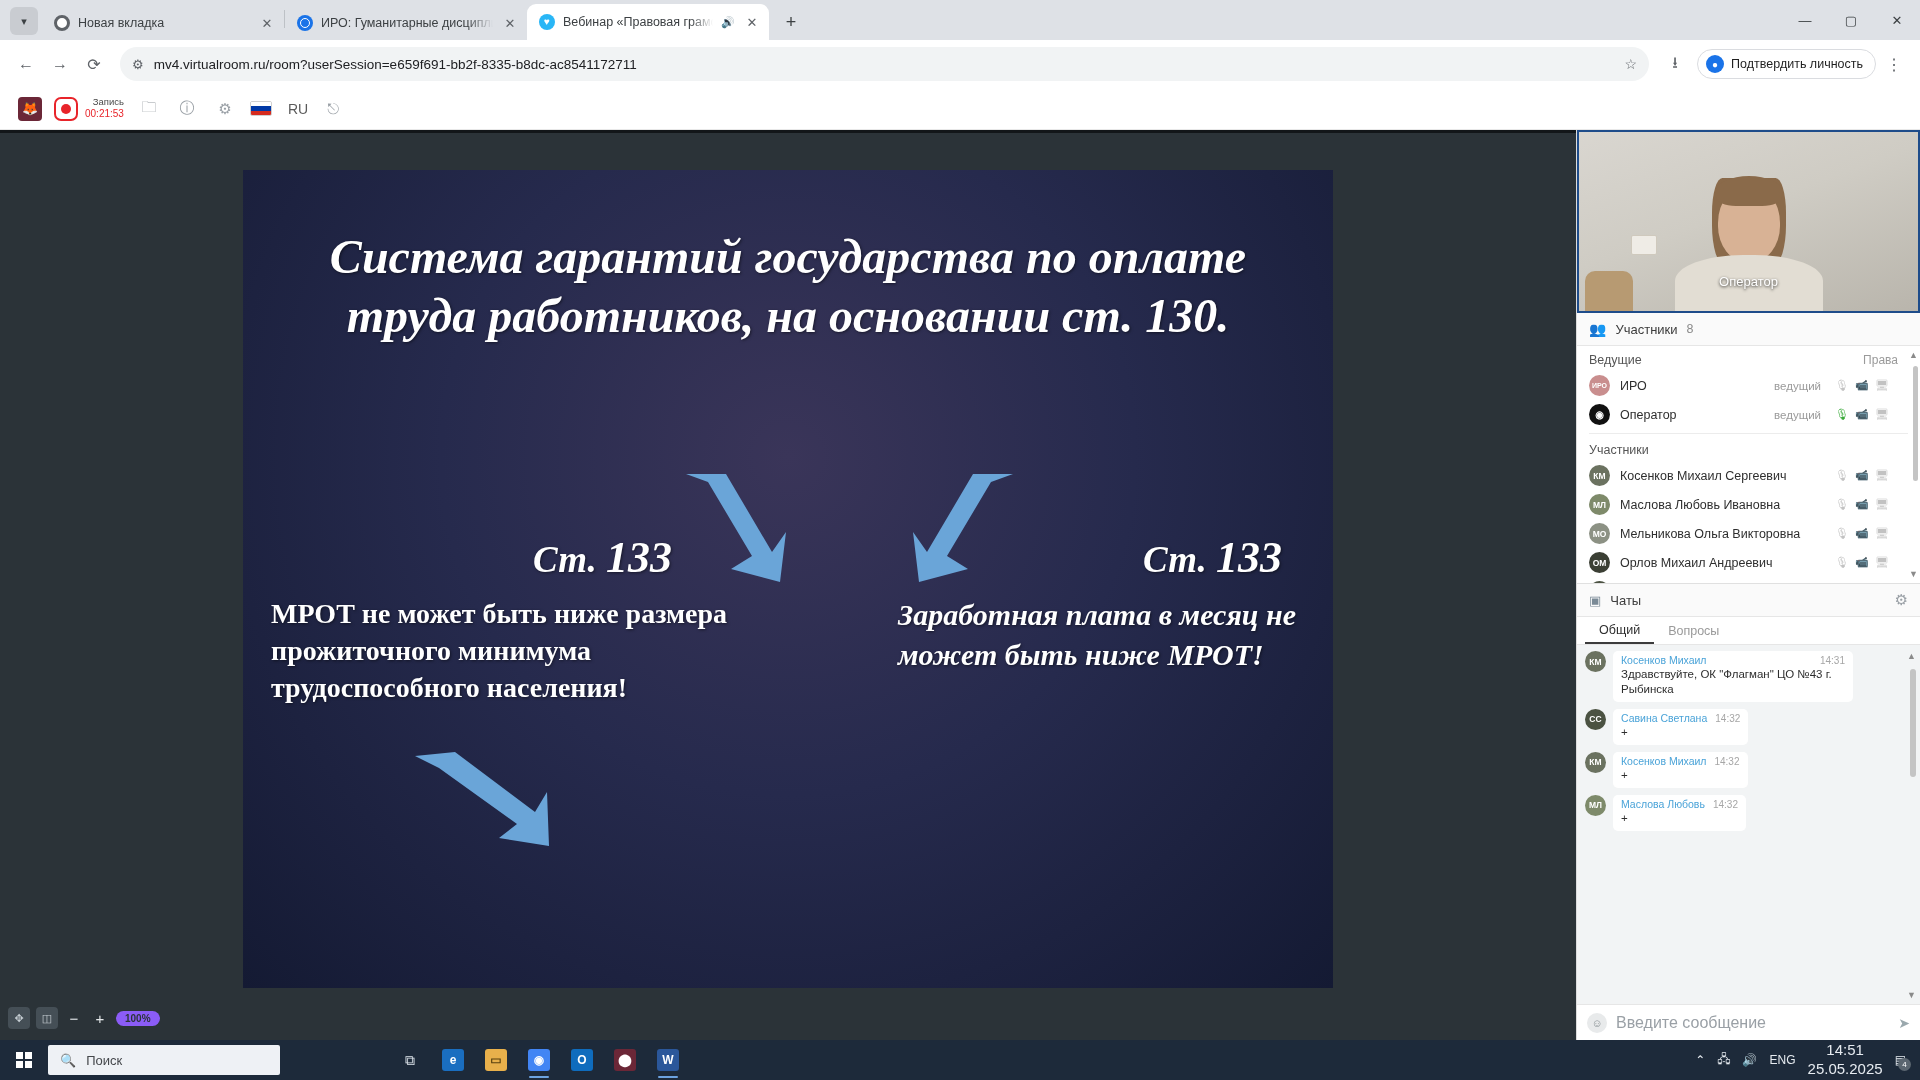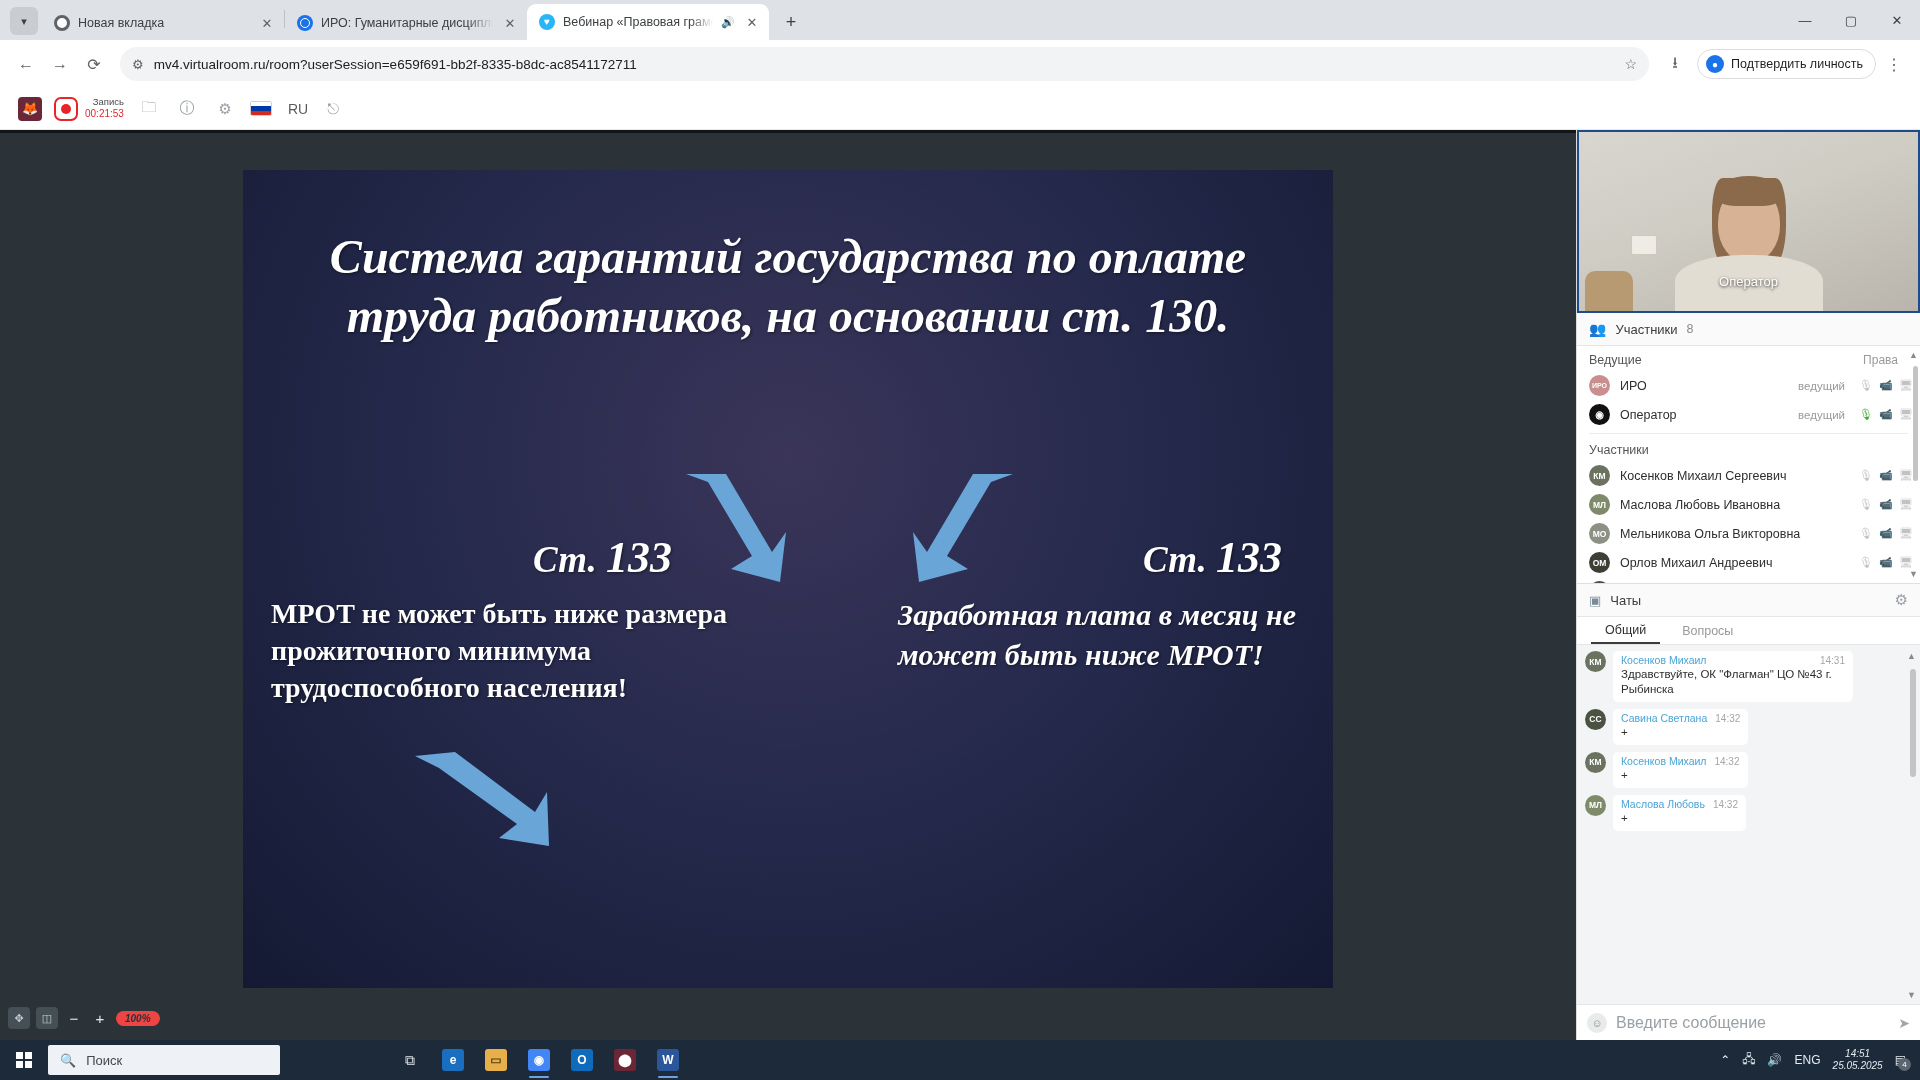--- a/index.html
+++ b/index.html
@@ -170,22 +170,22 @@
   .zb-icon {
     width: 22px; height: 22px; border-radius: 4px; background: #454f56;
     display: flex; align-items: center; justify-content: center;
     color: #c6ced3; font-size: 11px;
   }
   .zb-btn {
     width: 20px; height: 22px; display: flex; align-items: center;
     justify-content: center; color: #e4e8ea; font-size: 15px;
   }
   .zb-pct {
-    background: #ef4444; border-radius: 11px; padding: 2px 9px;
-    font-size: 10px; color: #2b3338; font-weight: bold; font-style: italic;
+    background: #8b5cf6; border-radius: 11px; padding: 2px 9px;
+    font-size: 10px; color: #2b3338; font-weight: bold;
   }
   
   .rpanel {
     width: 344px; flex: 0 0 344px; background: #fff;
     display: flex; flex-direction: column; border-left: 1px solid #dcdcdc;
   }
   .video-tile {
     height: 183px; background: #3a3d3f; position: relative;
     border: 2px solid #1e4c8a; overflow: hidden;
     background: linear-gradient(160deg,#d9d6d0 0%, #cfccc4 45%, #b9b5ac 100%);
@@ -242,40 +242,40 @@
   .sc-up, .sc-dn {
     position: absolute; right: 0; color: #8a8a8a; font-size: 9px;
   }
   .sc-up { top: -2px; } .sc-dn { bottom: -2px; }
   .plist-section {
     display: flex; justify-content: space-between; padding: 5px 22px 4px 12px;
     font-size: 12.5px; color: #555;
   }
   .plist-section .rights { color: #9a9a9a; font-size: 12px; }
   .prow {
-    display: flex; align-items: center; gap: 10px; padding: 4px 8px 4px 12px;
+    display: flex; align-items: center; gap: 10px; padding: 4px 32px 4px 12px;
     font-size: 12.5px; color: #2e2e2e;
   }
   .avatar {
     width: 21px; height: 21px; border-radius: 50%; flex: 0 0 21px;
     display: flex; align-items: center; justify-content: center;
     color: #fff; font-size: 8.5px; font-weight: bold;
   }
   .prow .pname { flex: 1; white-space: nowrap; overflow: hidden; text-overflow: ellipsis; }
   .prole { color: #9a9a9a; font-size: 11.5px; margin-right: 4px; }
   .picons { display: flex; gap: 7px; align-items: center; }
   .picons span { font-size: 11px; width: 13px; text-align: center; }
   .ic-off { color: #c2c2c2; }
   .ic-on { color: #3aa93a; }
   .divider { height: 1px; background: #ececec; margin: 4px 12px; }
   
   .chats { flex: 1; display: flex; flex-direction: column; min-height: 0; border-top: 1px solid #e0e0e0; }
   .chat-tabs {
-    height: 28px; display: flex; align-items: stretch; gap: 8px;
-    border-bottom: 1px solid #e6e6e6; padding-left: 14px; background: #fff;
+    height: 28px; display: flex; align-items: stretch; gap: 0;
+    border-bottom: 1px solid #e6e6e6; padding-left: 8px; background: #fff;
   }
   .chat-tab {
     padding: 0 14px; display: flex; align-items: center; font-size: 12.5px;
     color: #9a9a9a;
   }
   .chat-tab.active { color: #2e2e2e; border-bottom: 2px solid #3c3c3c; }
   .msgs {
     flex: 1; background: #f2f4f5; padding: 6px 18px 6px 8px;
     overflow: hidden; position: relative;
   }
@@ -320,21 +320,21 @@
   .tb-app {
     width: 40px; height: 40px; display: flex; align-items: center; justify-content: center;
     position: relative;
   }
   .tb-app.open::after {
     content: ""; position: absolute; bottom: 2px; left: 10px; right: 10px;
     height: 2px; background: #6da3e0; border-radius: 1px;
   }
   .app-sq { width: 22px; height: 22px; border-radius: 3px; display: flex; align-items: center; justify-content: center; color: #fff; font-size: 12px; font-weight: bold; }
   .tb-tray { margin-left: auto; display: flex; align-items: center; gap: 12px; padding-right: 14px; color: #e6ebf0; font-size: 12px; }
-  .tray-clock { line-height: 1.25; text-align: center; font-size: 10px; font-style: italic; }
+  .tray-clock { line-height: 1.25; text-align: center; font-size: 15px; }
   .tray-badge { position: relative; }
   .tray-badge .cnt {
     position: absolute; right: -5px; bottom: -4px; width: 13px; height: 13px;
     border-radius: 50%; background: #5b6670; color: #fff; font-size: 8px;
     display: flex; align-items: center; justify-content: center;
   }
 </style>
 </head>
 <body>
 

